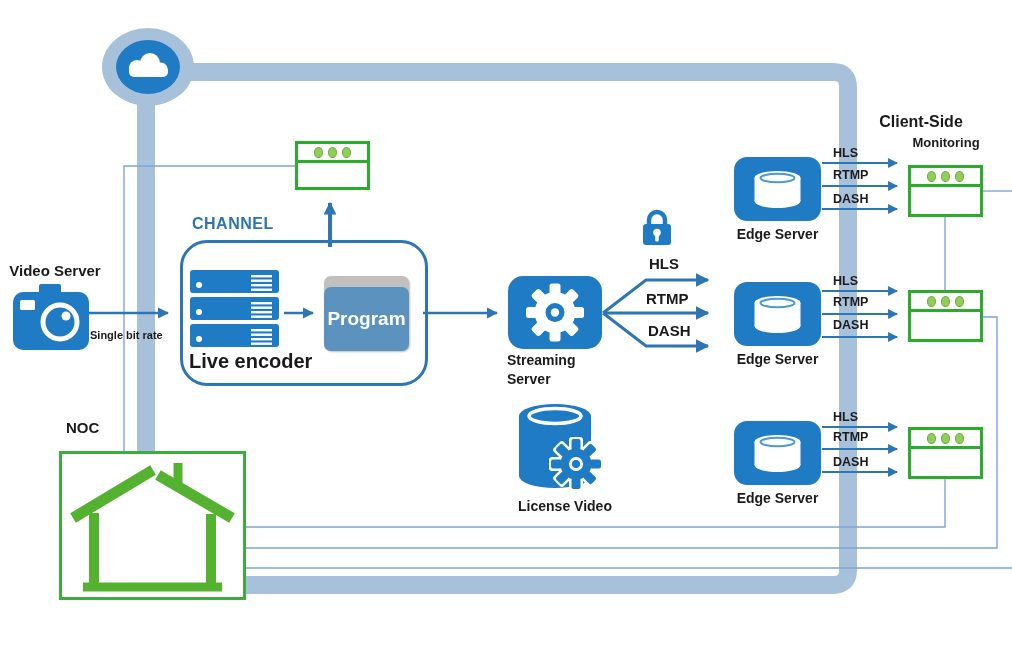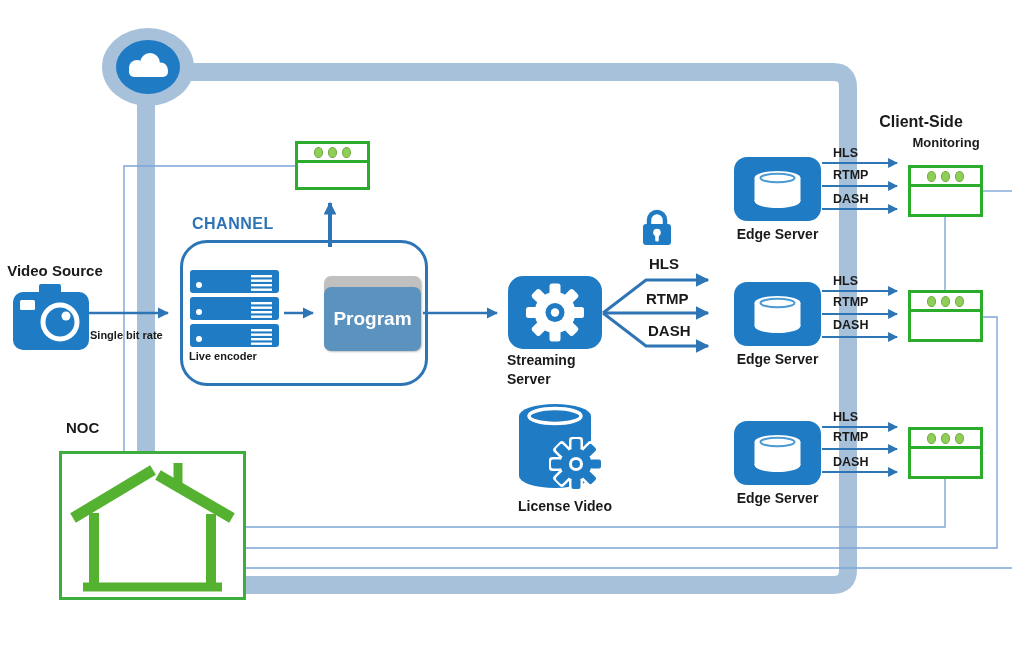--- a/index.html
+++ b/index.html
@@ -76,21 +76,21 @@
       <path d="M822 209 H897" stroke-width="2.2" marker-end="url(#arr)"></path>
       <path d="M822 291 H897" stroke-width="2.2" marker-end="url(#arr)"></path>
       <path d="M822 314 H897" stroke-width="2.2" marker-end="url(#arr)"></path>
       <path d="M822 337 H897" stroke-width="2.2" marker-end="url(#arr)"></path>
       <path d="M822 427 H897" stroke-width="2.2" marker-end="url(#arr)"></path>
       <path d="M822 449 H897" stroke-width="2.2" marker-end="url(#arr)"></path>
       <path d="M822 472 H897" stroke-width="2.2" marker-end="url(#arr)"></path>
     </g>
   </svg>
 
-  <div class="abs lbl ctr" style="left:2px;top:262px;width:106px;font-size:15px;">Video Source</div>
+  <div class="abs lbl ctr" style="left:2px;top:262px;width:106px;font-size:15px;">Video Server</div>
   <svg class="abs" style="left:13px;top:284px" width="76" height="66" viewBox="0 0 76 66">
     <rect x="26" y="0" width="22" height="12" rx="2" fill="#1e7bc4"></rect>
     <rect x="0" y="8" width="76" height="58" rx="10" fill="#1e7bc4"></rect>
     <rect x="7" y="16" width="15" height="10" rx="1.5" fill="#fff"></rect>
     <circle cx="47" cy="38" r="17" fill="#1e7bc4" stroke="#fff" stroke-width="5"></circle>
     <circle cx="53" cy="32" r="4.5" fill="#fff"></circle>
   </svg>
   <div class="abs lbl" style="left:90px;top:329px;font-size:11px;">Single bit rate</div>
 
   <div class="abs lbl" style="left:192px;top:215px;font-size:16px;color:#2e74b5;letter-spacing:.5px;">CHANNEL</div>
@@ -113,23 +113,23 @@
       <rect x="61" y="32" width="21" height="2.4"></rect>
         <rect x="61" y="36.5" width="21" height="2.4"></rect>
         <rect x="61" y="41" width="21" height="2.4"></rect>
         <rect x="61" y="45.5" width="21" height="2.4"></rect>
       <rect x="61" y="59" width="21" height="2.4"></rect>
         <rect x="61" y="63.5" width="21" height="2.4"></rect>
         <rect x="61" y="68" width="21" height="2.4"></rect>
         <rect x="61" y="72.5" width="21" height="2.4"></rect>
     </g>
   </svg>
-  <div class="abs lbl" style="left:189px;top:350px;font-size:11px;">Live encoder</div>
-
-  <div class="abs prog" style="left:324px;top:276px;width:97px;height:75px;">
+  <div class="abs lbl" style="left:189px;top:350px;font-size:20px;">Live encoder</div>
+
+  <div class="abs prog" style="left:324px;top:276px;width:85px;height:75px;">
     <div class="progbody">Program</div>
   </div>
 
   <div class="abs gbox" style="left:295px;top:141px;width:75px;height:49px;">
     <div class="ghead">
       <span class="gdot"></span>
       <span class="gdot"></span>
       <span class="gdot"></span>
     </div>
   </div>

